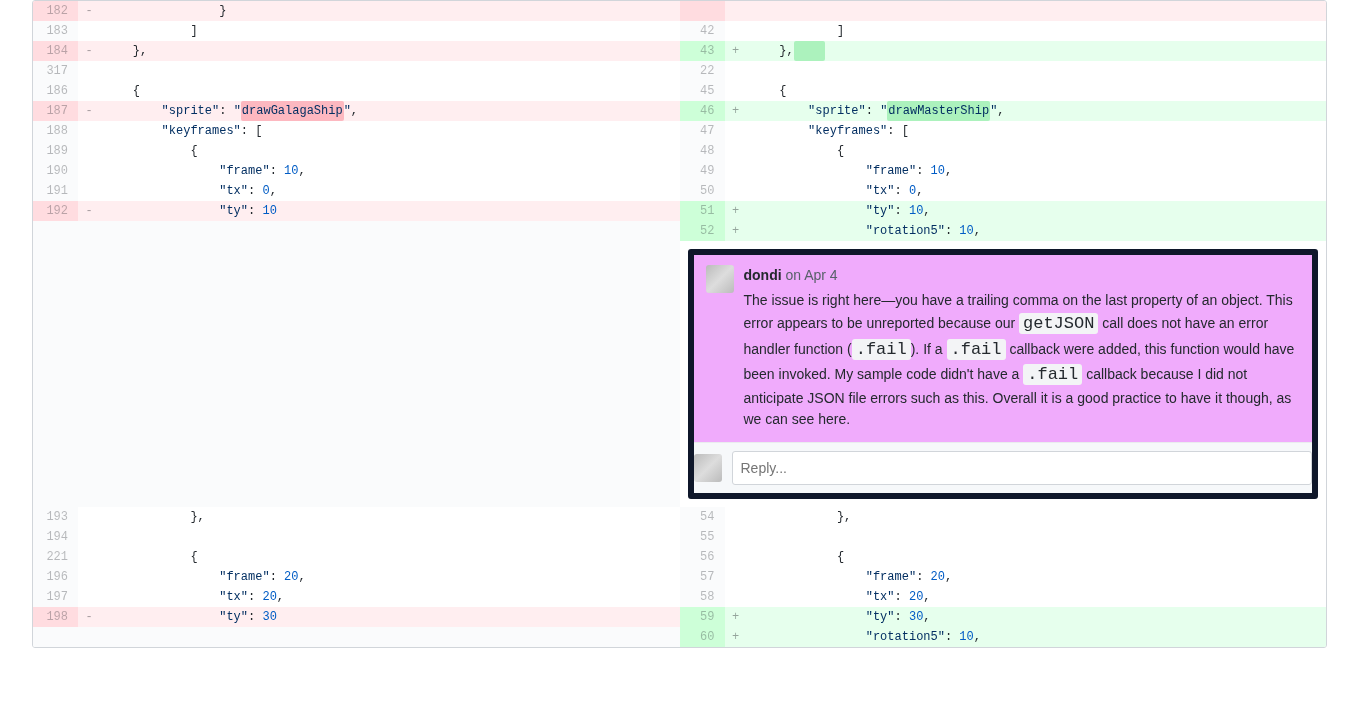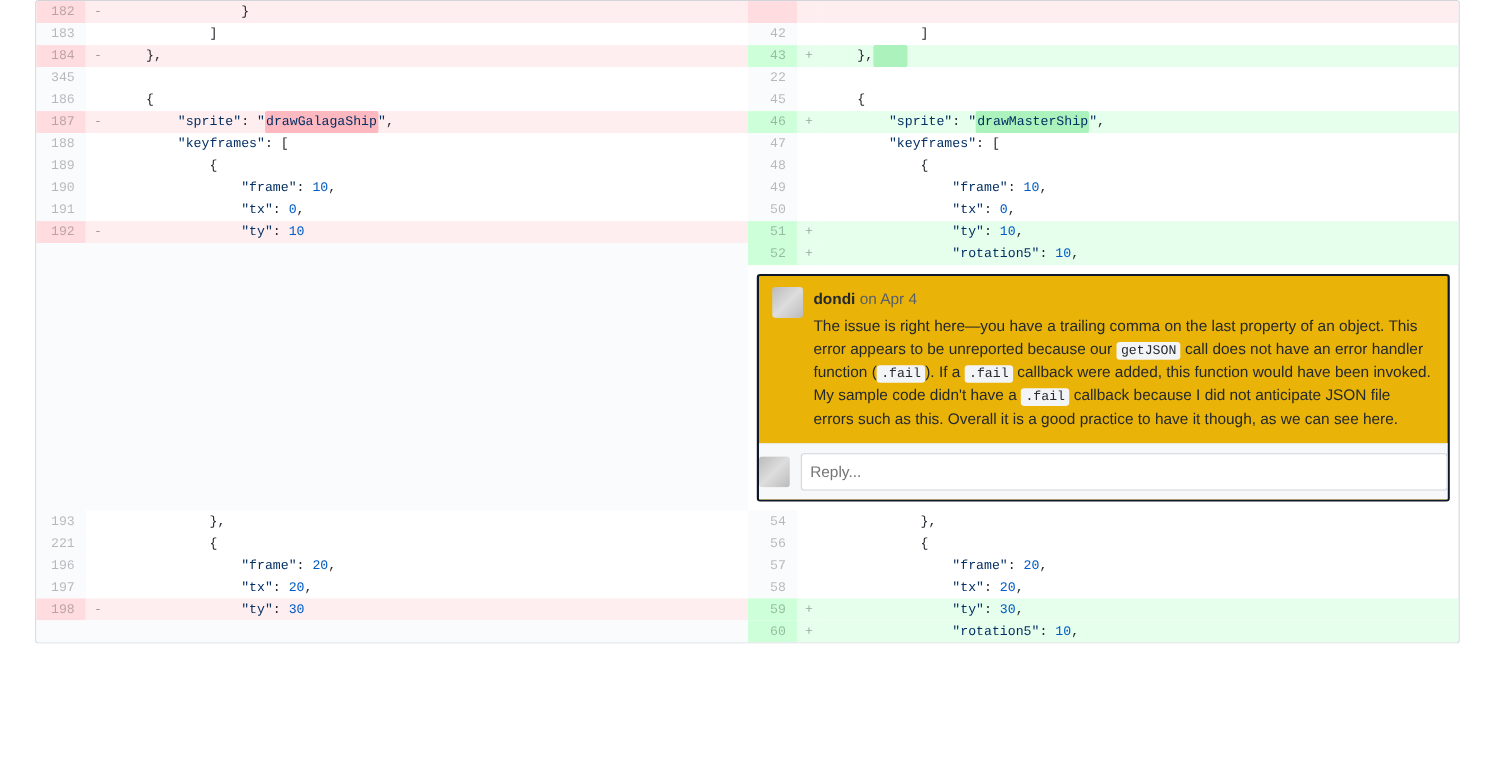--- a/index.html
+++ b/index.html
@@ -57,40 +57,40 @@
   
   .s-key { color:#032f62; }
   .s-str { color:#032f62; }
   .s-num { color:#005cc5; }
   .s-punc { color:#24292e; }
   .hl-del { background:#fdb8c0; display:inline-block; padding:0 1px; border-radius:2px;}
   .hl-add { background:#acf2bd; display:inline-block; padding:0 1px; border-radius:2px;}
   
   tr.comment-row td { padding:0; }
   .comment-wrap {
-    background: #eab308;
-    border:2px solid #0f172a;
+    background: #f0abfc;
+    border:6px solid #0f172a;
     border-radius:3px;
     margin: 8px 8px 8px 8px;
   }
   .comment-header { padding: 10px 12px 0 12px; display:flex; align-items:flex-start; }
   .avatar {
     width:28px; height:28px; background:#d0d4d9;
     border-radius:3px; flex:0 0 auto;
     display:flex; align-items:center; justify-content:center;
     font-size:10px; color:#555;
     background-image: linear-gradient(135deg,#bbb 0%,#ddd 50%,#bbb 100%);
   }
   .comment-body { padding: 0 0 0 10px; font-family:-apple-system,BlinkMacSystemFont,"Segoe UI",Helvetica,Arial,sans-serif; font-size:14px; line-height:1.5; flex:1; }
   .comment-body .author { font-weight:600; color:#24292e; }
   .comment-body .when { color:#586069; font-weight:400; }
   .comment-text { margin-top:4px; margin-bottom:12px; color:#24292e; }
   .inline-code {
     font-family:SFMono-Regular,Consolas,"Liberation Mono",Menlo,monospace;
-    font-size:12px;
+    font-size:17px;
     background:#f3f4f6;
     border-radius:3px;
     padding:1px 4px;
   }
   .reply-bar {
     border-top:1px solid #eaecef;
     background:#f6f8fa;
     padding:8px 0;
     display:flex; align-items:center; gap:10px;
   }
@@ -139,21 +139,21 @@
         </tr>
         <tr class="del add">
           <td class="lineno">184</td>
           <td class="sign">-</td>
           <td class="code"><span class="s-punc">    },</span></td>
           <td class="lineno r">43</td>
           <td class="sign r">+</td>
           <td class="code r"><span class="s-punc">    },</span><span class="hl-add">    </span></td>
         </tr>
         <tr>
-          <td class="lineno">345</td>
+          <td class="lineno">317</td>
           <td class="sign"> </td>
           <td class="code"><span></span></td>
           <td class="lineno r">22</td>
           <td class="sign r"> </td>
           <td class="code r"><span></span></td>
         </tr>
         <tr>
           <td class="lineno">186</td>
           <td class="sign"> </td>
           <td class="code"><span class="s-punc">    {</span></td>
@@ -242,20 +242,28 @@
     <tbody id="tbody-bottom">
         <tr>
           <td class="lineno">193</td>
           <td class="sign"> </td>
           <td class="code"><span class="s-punc">            },</span></td>
           <td class="lineno r">54</td>
           <td class="sign r"> </td>
           <td class="code r"><span class="s-punc">            },</span></td>
         </tr>
         <tr>
+          <td class="lineno">194</td>
+          <td class="sign"> </td>
+          <td class="code"><span></span></td>
+          <td class="lineno r">55</td>
+          <td class="sign r"> </td>
+          <td class="code r"><span></span></td>
+        </tr>
+        <tr>
           <td class="lineno">221</td>
           <td class="sign"> </td>
           <td class="code"><span class="s-punc">            {</span></td>
           <td class="lineno r">56</td>
           <td class="sign r"> </td>
           <td class="code r"><span class="s-punc">            {</span></td>
         </tr>
         <tr>
           <td class="lineno">196</td>
           <td class="sign"> </td>

